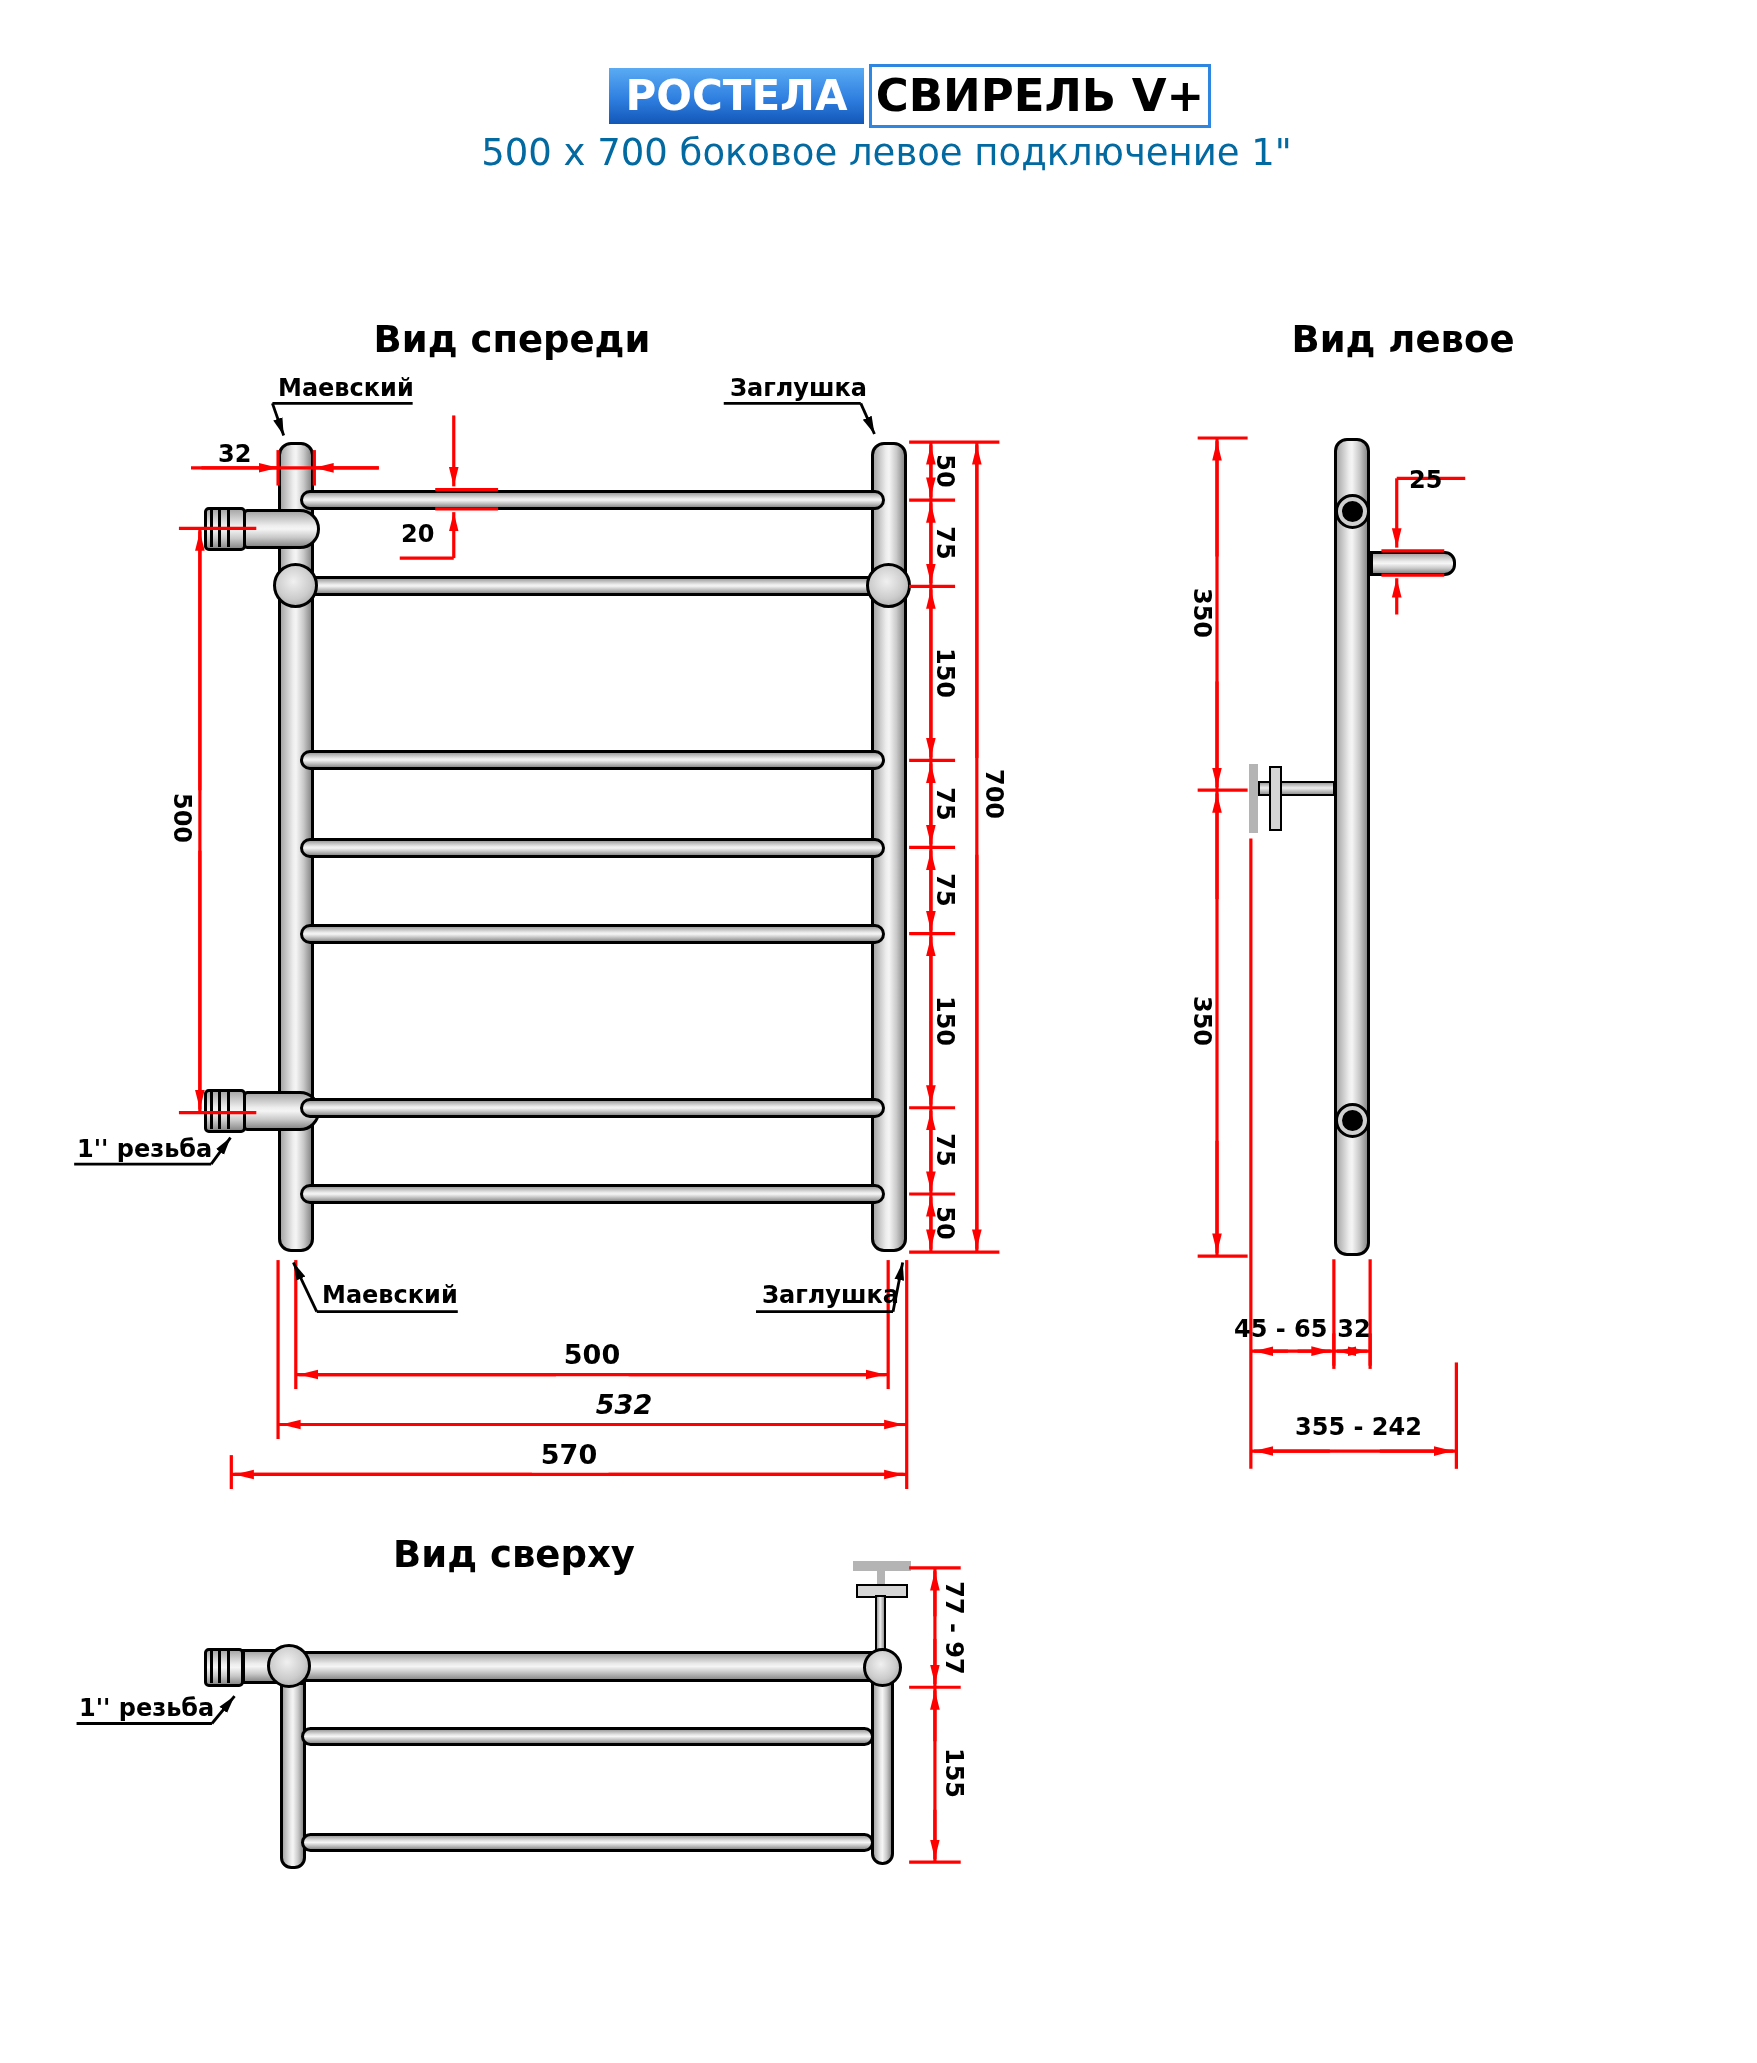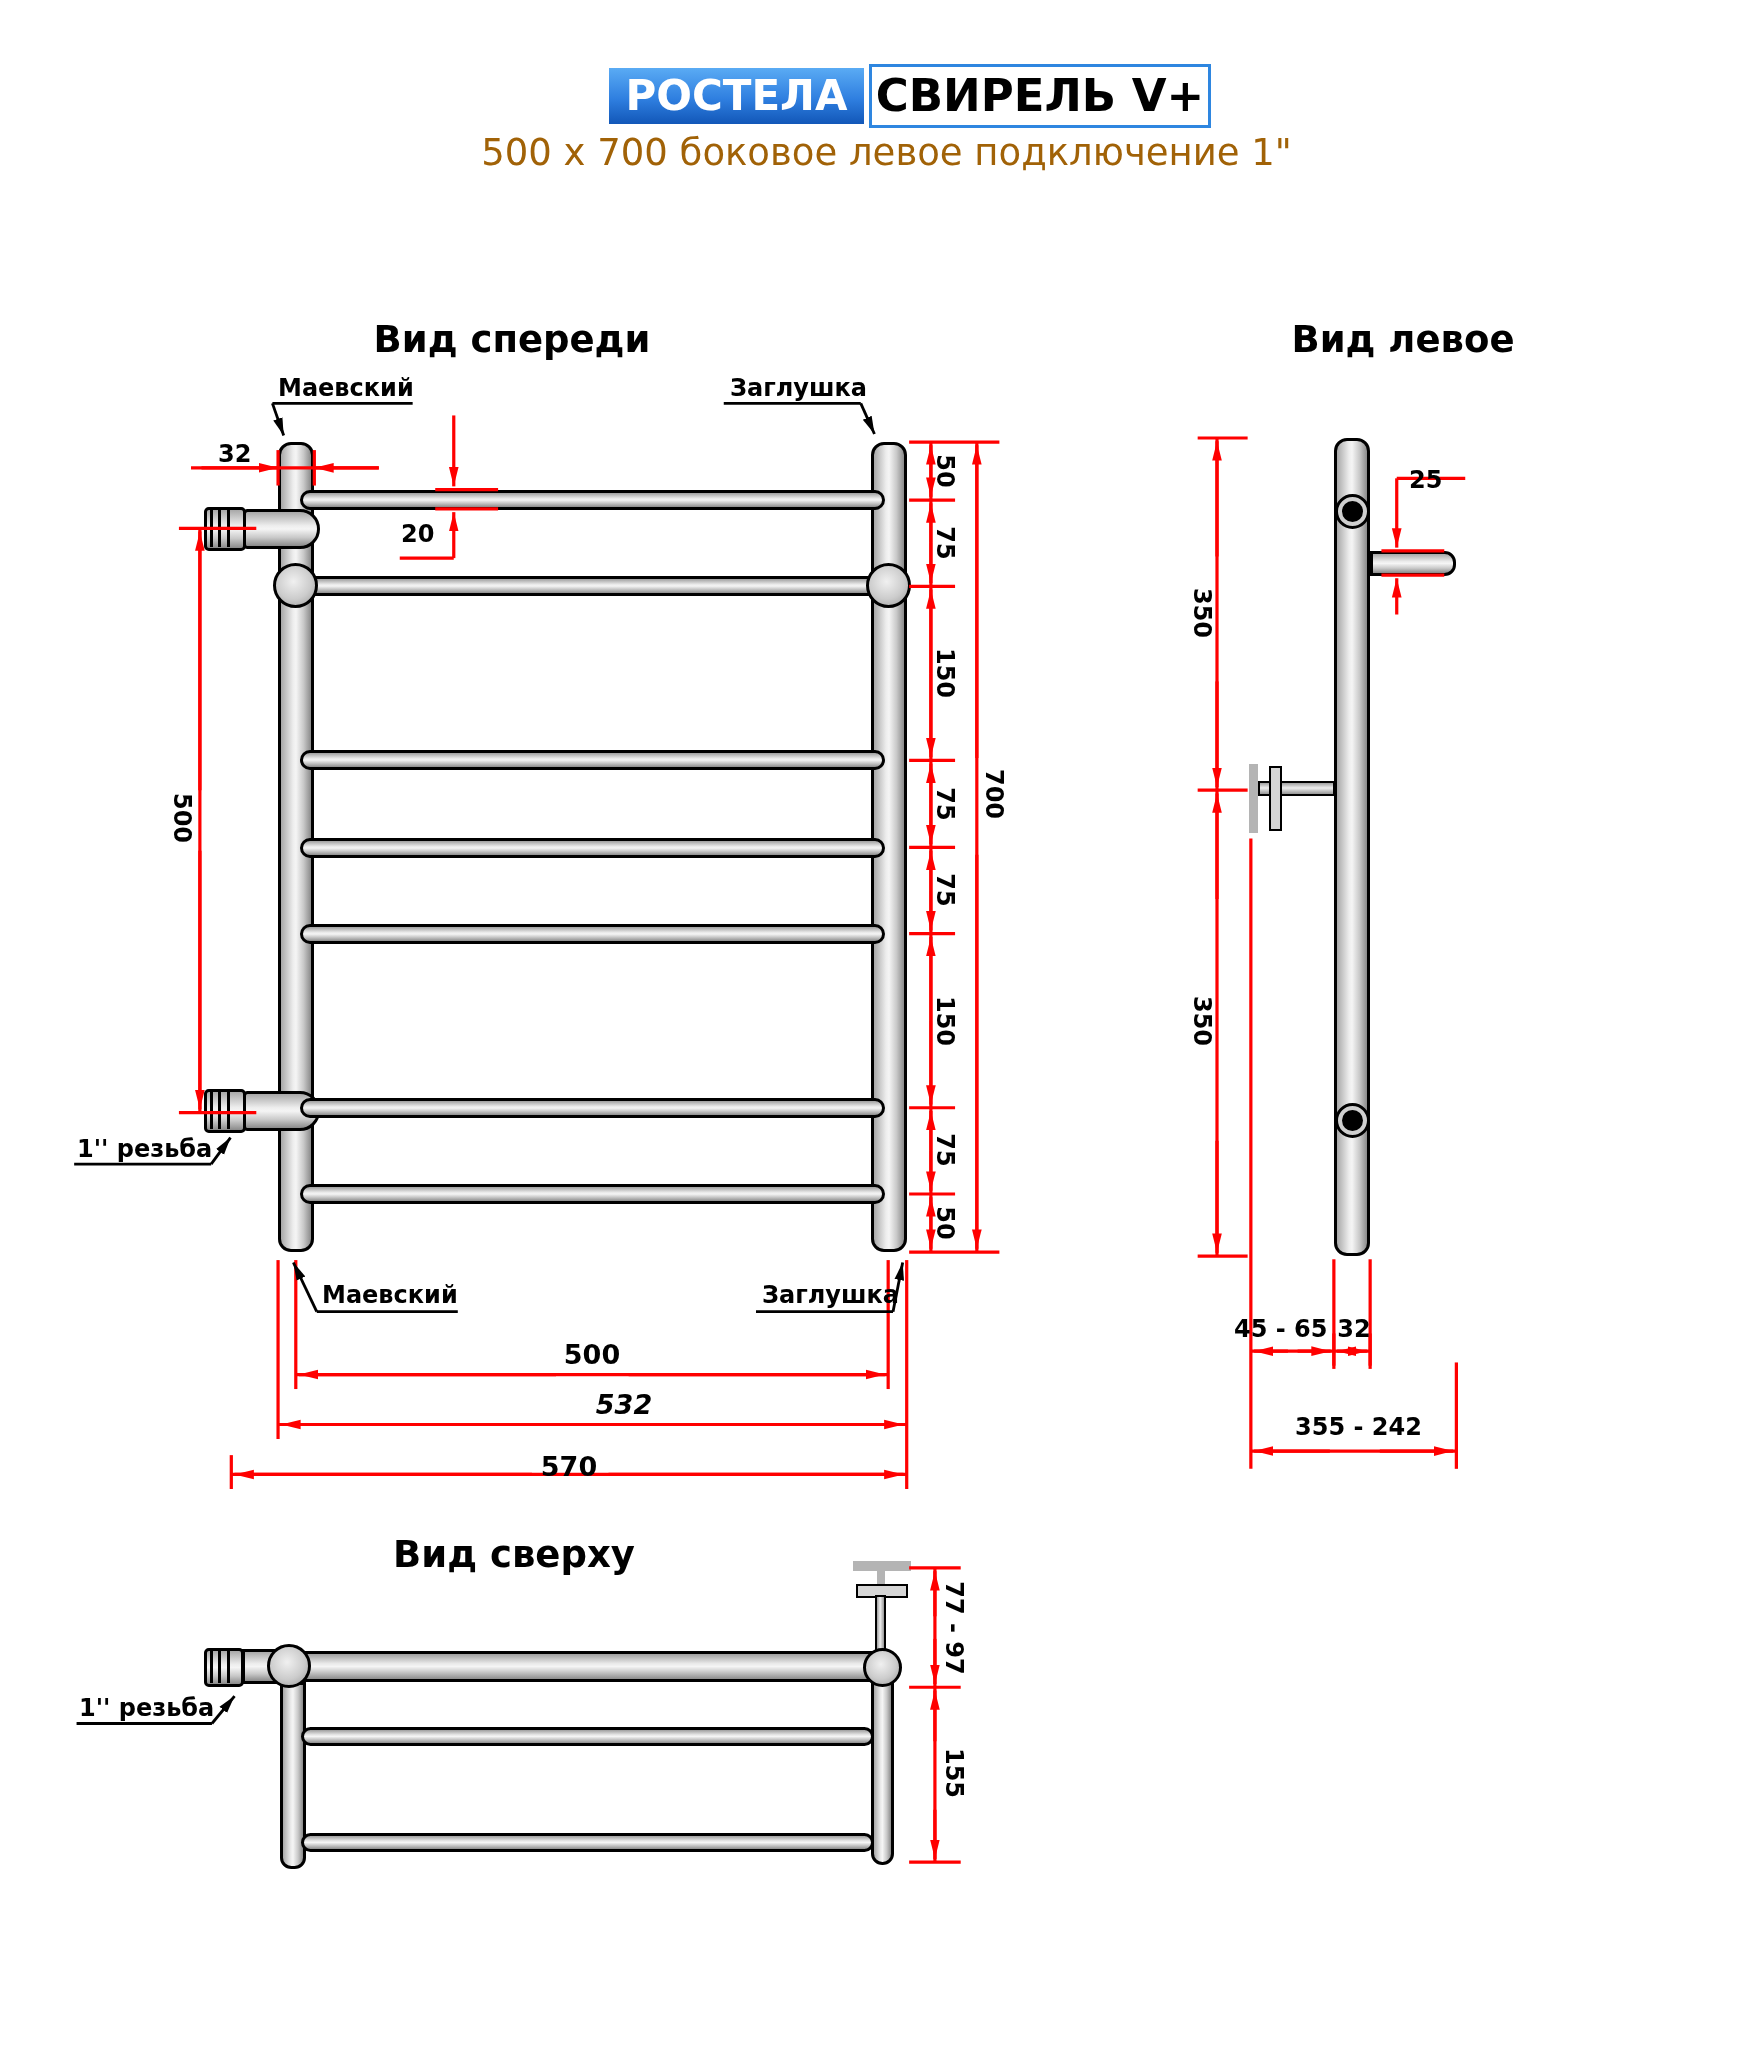--- a/index.html
+++ b/index.html
@@ -18,21 +18,21 @@
   .vdim{transform:translate(-50%,-50%) rotate(90deg);}
   .bigdim{font-size:27px;text-align:center;}
   .title{position:absolute;font-weight:bold;font-size:37px;color:#000;text-align:center;line-height:1;}
   .brandbox{position:absolute;left:609px;top:68px;width:255px;height:56px;
             background:linear-gradient(180deg,#5aabf4 0%,#2f7fe0 55%,#1257b8 100%);
             color:#fff;font-weight:bold;font-size:42px;text-align:center;line-height:56px;}
   .prodbox{position:absolute;left:869px;top:64px;width:342px;height:64px;box-sizing:border-box;
            border:3.2px solid #2e86e0;background:#fff;color:#000;font-weight:bold;font-size:45px;
            text-align:center;line-height:58px;}
   .subtitle{position:absolute;left:443px;top:134px;width:887px;text-align:center;
-            font-size:37px;color:#a16207;line-height:1;}
+            font-size:37px;color:#0369a1;line-height:1;}
 </style>
 </head>
 <body>
 
 <div id="page">
 
   <div class="brandbox">РОСТЕЛА</div>
   <div class="prodbox">СВИРЕЛЬ V+</div>
   <div class="subtitle">500 x 700 боковое левое подключение 1"</div>
 
@@ -248,21 +248,21 @@
   <div class="dimt vdim" style="left:945px;top:673px;">150</div>
   <div class="dimt vdim" style="left:945px;top:804px;">75</div>
   <div class="dimt vdim" style="left:945px;top:890px;">75</div>
   <div class="dimt vdim" style="left:945px;top:1021px;">150</div>
   <div class="dimt vdim" style="left:945px;top:1150px;">75</div>
   <div class="dimt vdim" style="left:945px;top:1223px;">50</div>
   <div class="dimt vdim" style="left:994px;top:794px;">700</div>
   <div class="dimt vdim" style="left:182px;top:818px;">500</div>
   <div class="dimt bigdim" style="left:560px;top:1341px;width:64px;">500</div>
   <div class="dimt bigdim" style="left:592px;top:1391px;width:64px;font-style:italic;">532</div>
-  <div class="dimt bigdim" style="left:537px;top:1441px;width:64px;margin-top:12px;">570</div>
+  <div class="dimt bigdim" style="left:537px;top:1441px;width:64px;">570</div>
 
   <div class="dimt vdim" style="left:1202px;top:613px;">350</div>
   <div class="dimt vdim" style="left:1202px;top:1021px;">350</div>
   <div class="dimt" style="left:1409px;top:450px;margin-top:18px;">25</div>
   <div class="dimt" style="left:1234px;top:1317px;width:113px;text-align:left;">45 - 65</div>
   <div class="dimt" style="left:1334px;top:1317px;width:40px;text-align:center;">32</div>
   <div class="dimt" style="left:1286px;top:1415px;width:145px;text-align:center;">355 - 242</div>
 
   <div class="dimt vdim" style="left:954px;top:1628px;">77 - 97</div>
   <div class="dimt vdim" style="left:954px;top:1773px;">155</div>

